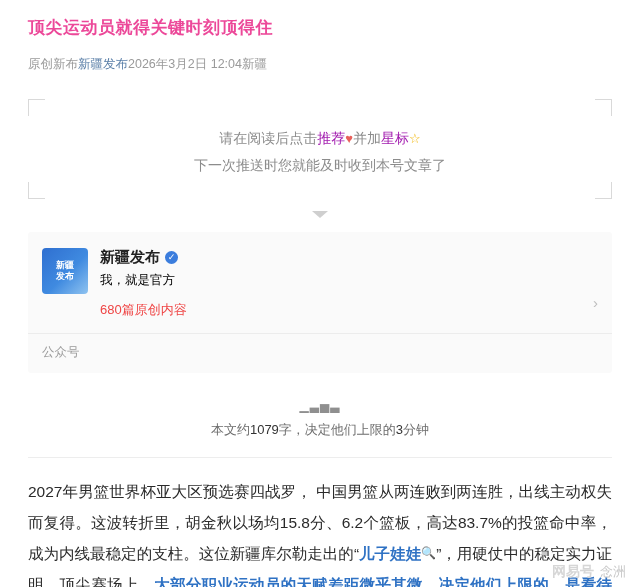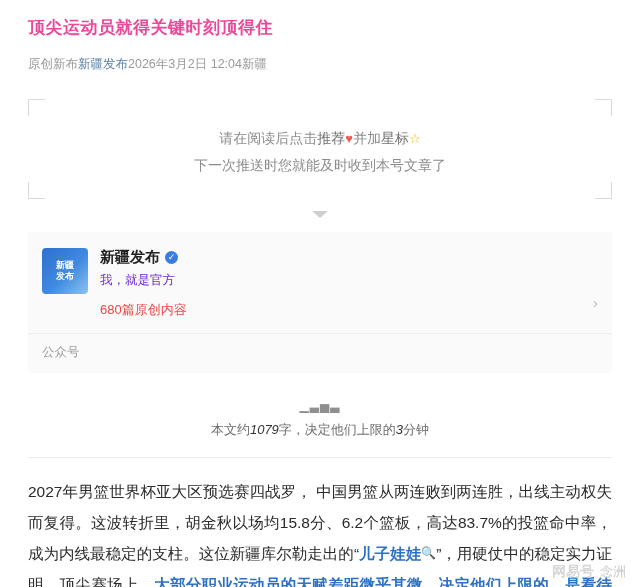--- a/index.html
+++ b/index.html
@@ -65,21 +65,21 @@
   .corner.bl { bottom: 0; left: 0; border-bottom-width: 1px; border-left-width: 1px; }
   .corner.br { bottom: 0; right: 0; border-bottom-width: 1px; border-right-width: 1px; }
 
   .promo-line {
     text-align: center;
     color: #8c8c8c;
     font-size: 14px;
     line-height: 1.9;
   }
   .promo-line.first { padding-top: 26px; }
-  .promo-strong { color: #737373; font-family: Liberation Mono, monospace; }
+  .promo-strong { color: #a21caf; font-family: Liberation Mono, monospace; }
   .heart { color: #e8605a; font-size: 13px; }
   .star { color: #f0b400; font-size: 13px; }
 
   
   .arrow-down {
     margin: 12px auto 0 auto;
     width: 0;
     height: 0;
     border-left: 8px solid transparent;
     border-right: 8px solid transparent;
@@ -137,21 +137,21 @@
     border-radius: 50%;
     background: #3b7ddd;
     color: #fff;
     font-size: 9px;
     line-height: 13px;
     text-align: center;
     display: inline-block;
   }
   .account-desc {
     font-size: 12.5px;
-    color: #6d28d9;
+    color: #000000;
     margin-top: 5px;
   }
   .account-count {
     font-size: 13px;
     color: #ef4444;
     margin-top: 12px;
   }
   .chevron-right {
     position: absolute;
     right: 14px;
@@ -177,21 +177,21 @@
     color: #8f8f8f;
     font-size: 12px;
     letter-spacing: 1px;
   }
   .wordcount {
     text-align: center;
     font-size: 13px;
     color: #6d6d6d;
     margin-top: 8px;
   }
-  .wordcount .num { color: #333; font-style: italic; }
+  .wordcount .num { color: #333; }
 
   
   .hr-light {
     border-top: 1px solid #ededed;
     margin: 18px 0 0 0;
   }
   .body-text {
     margin-top: 18px;
     font-size: 15.5px;
     line-height: 2.0;

